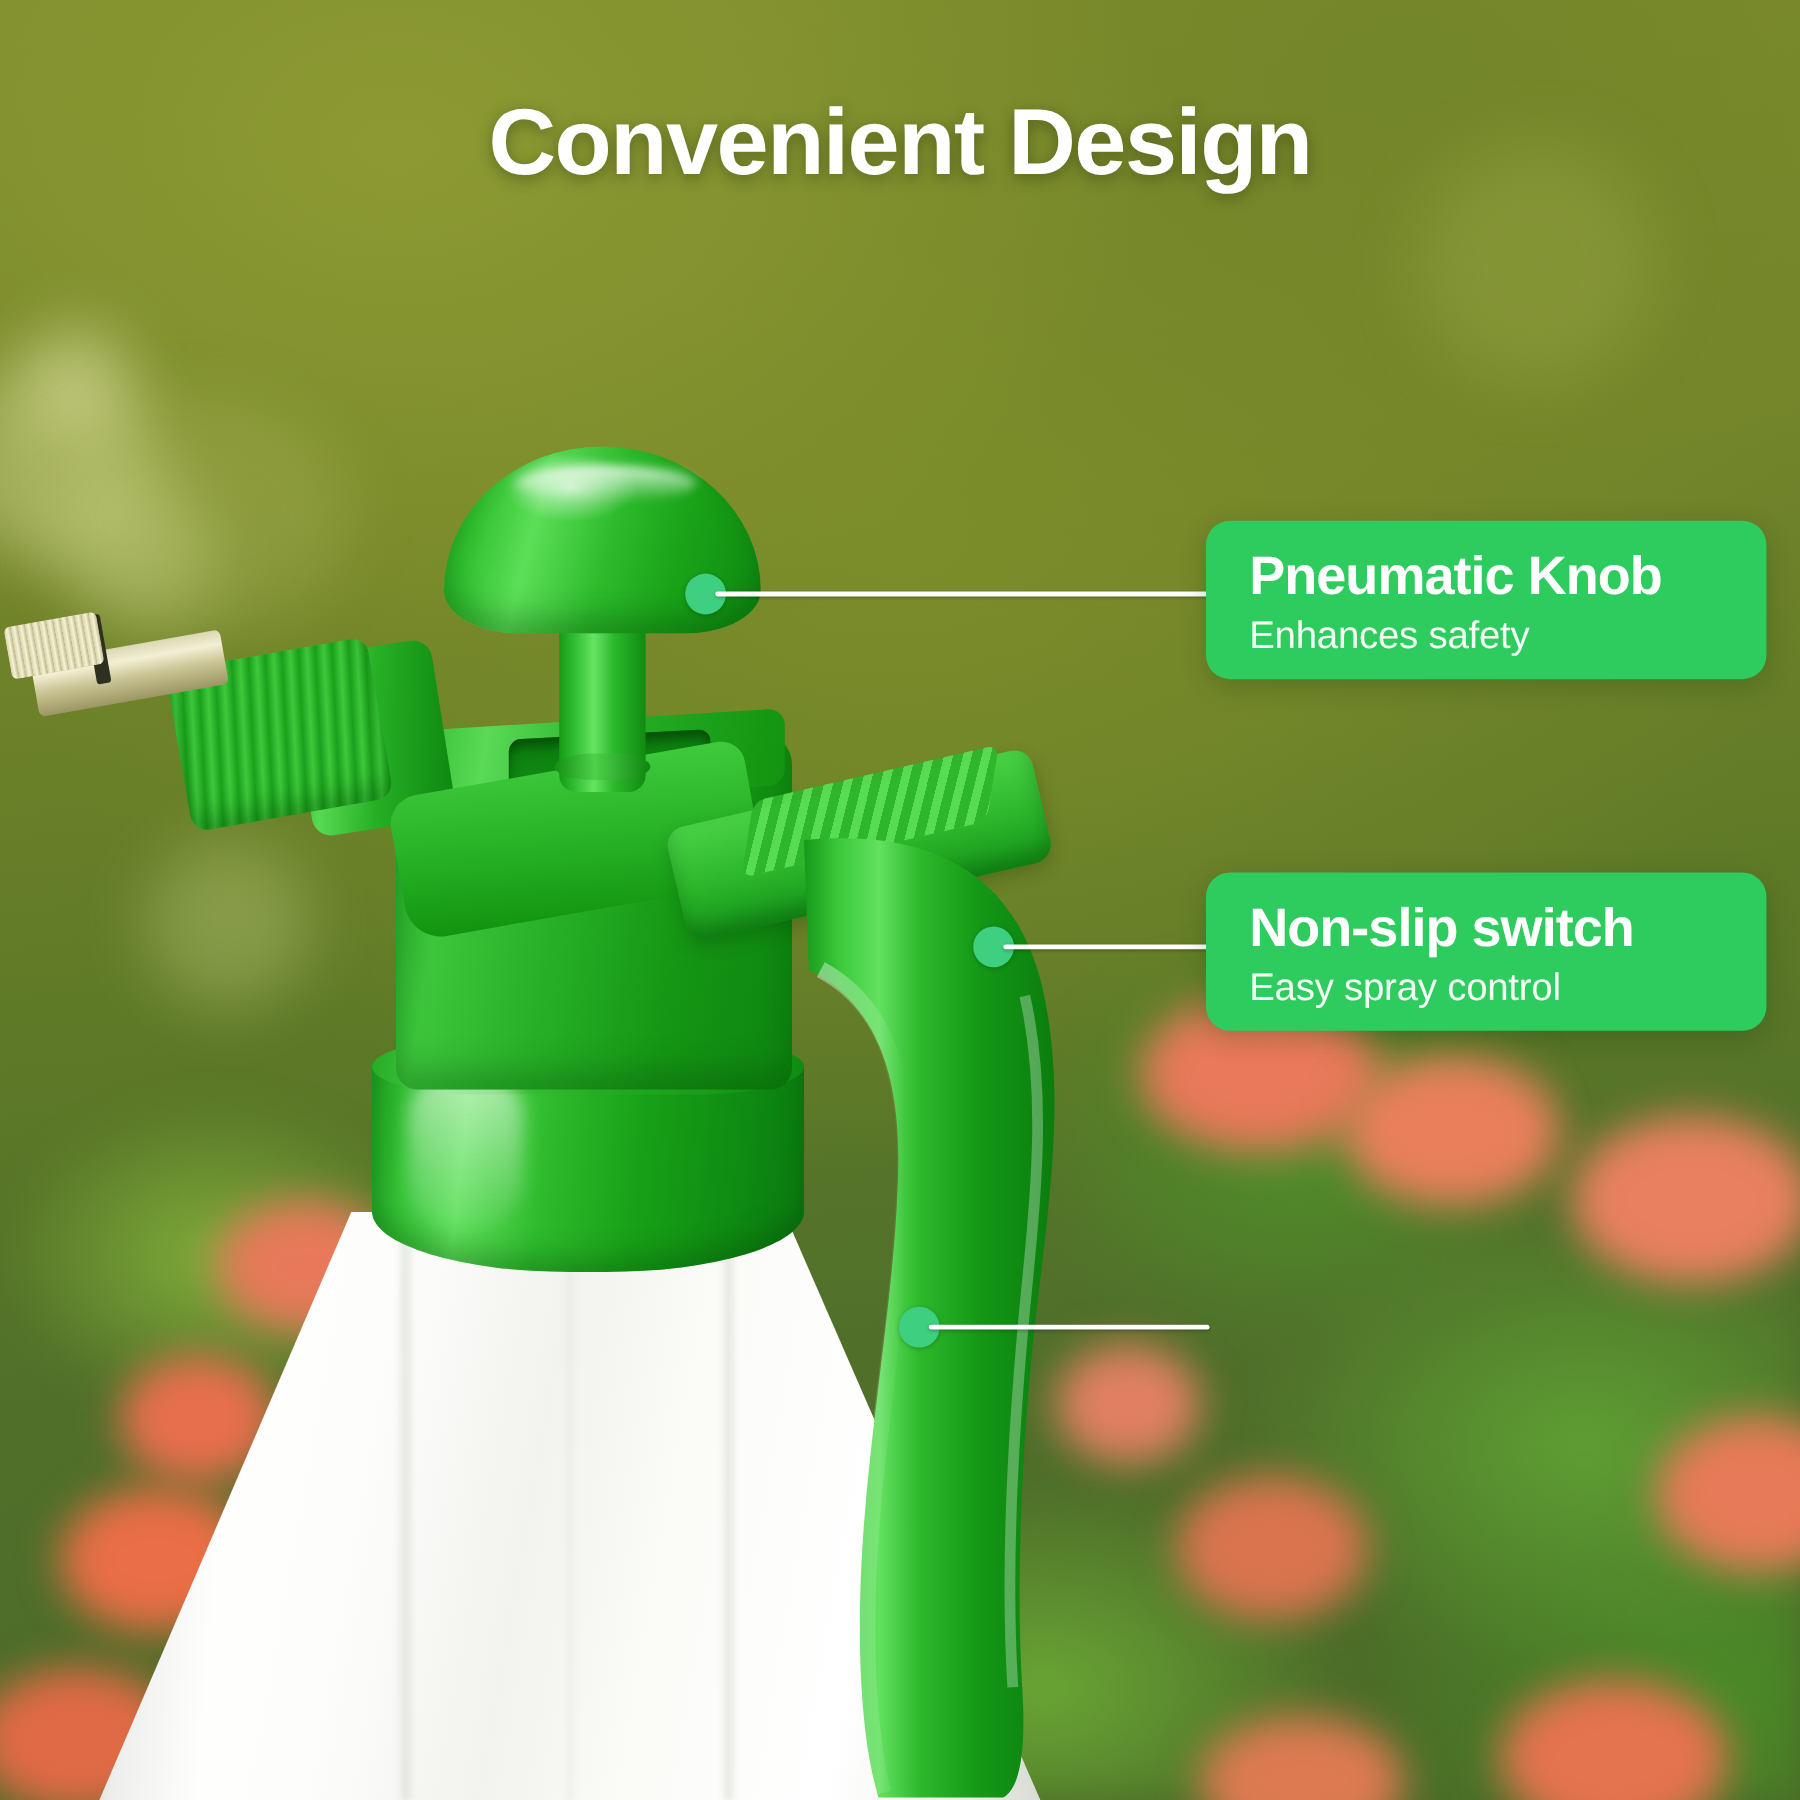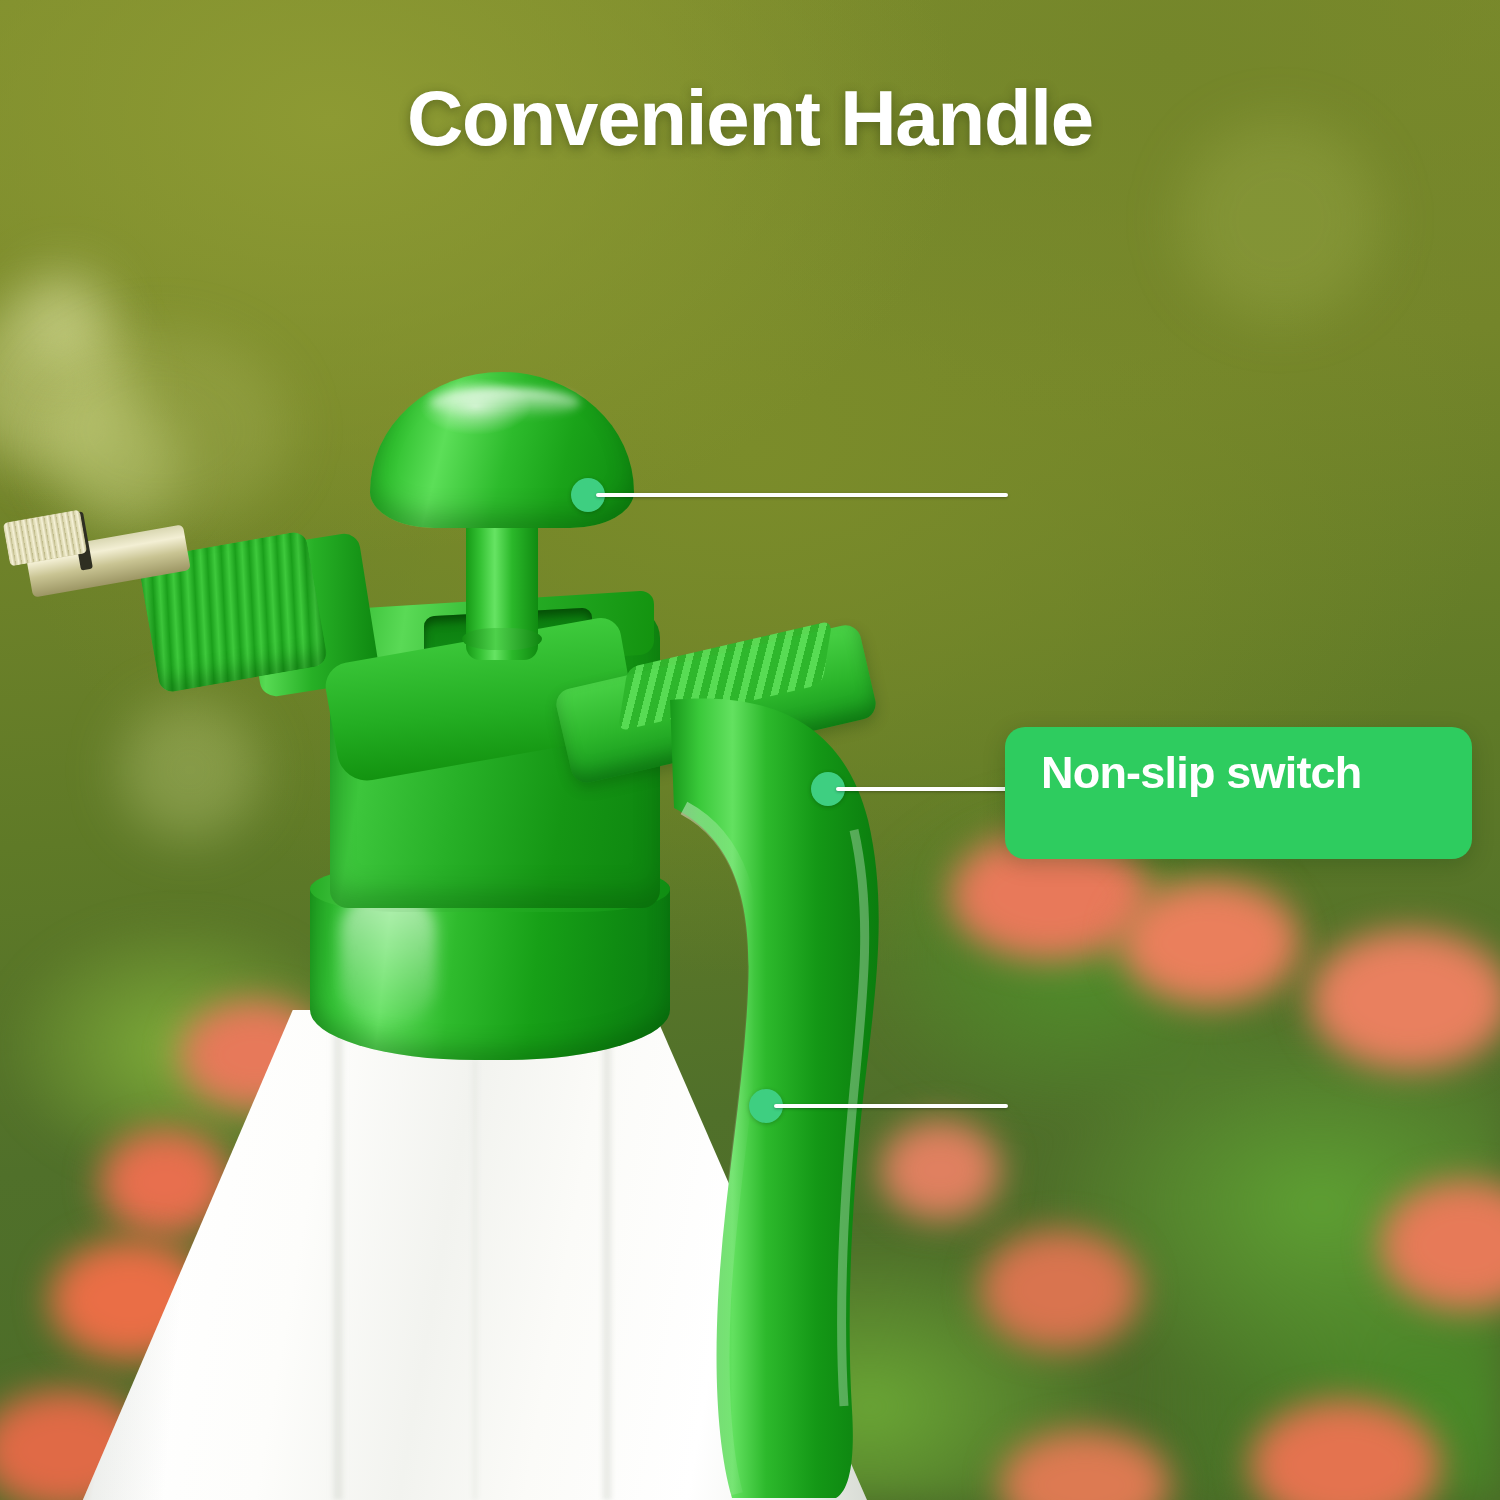--- a/index.html
+++ b/index.html
@@ -358,21 +358,21 @@
 
   <div class="blossom" style="left:950px; top:830px; width:200px; height:130px; background:#e8795a;"></div>
   <div class="blossom" style="left:1120px; top:880px; width:180px; height:125px; background:#ea7f5c;"></div>
   <div class="blossom" style="left:1310px; top:930px; width:200px; height:140px; background:#e9805f;"></div>
   <div class="blossom" style="left:1380px; top:1180px; width:170px; height:130px; background:#e77a58;"></div>
   <div class="blossom" style="left:1250px; top:1400px; width:190px; height:130px; background:#e4734f;"></div>
   <div class="blossom" style="left:980px; top:1230px; width:160px; height:120px; background:#d9744f;"></div>
   <div class="blossom" style="left:1000px; top:1430px; width:170px; height:110px; background:#dd7a52;"></div>
   <div class="blossom" style="left:880px; top:1120px; width:120px; height:100px; background:#e08060;"></div>
 
-  <div class="headline">Convenient Handle</div>
+  <div class="headline">Convenient Design</div>
 
   <div class="product">
 
     <div class="bottle"></div>
     <div class="bottle-shade-l"></div>
     <div class="bottle-shade-r"></div>
     <div class="bottle-crease" style="left:330px; top:1020px; width:16px; height:480px;"></div>
     <div class="bottle-crease" style="left:600px; top:1030px; width:14px; height:470px;"></div>
     <div class="bottle-crease" style="left:470px; top:1060px; width:10px; height:440px; opacity:0.5;"></div>
 
@@ -426,23 +426,28 @@
                  C110,400 90,500 84,610
                  C80,690 84,760 96,804" fill="none" stroke="url(#hg2)" stroke-width="14" opacity="0.75"></path>
         <path d="M214,140 C232,220 224,300 214,400
                  C204,506 198,620 204,716" fill="none" stroke="rgba(255,255,255,0.30)" stroke-width="9"></path>
       </svg>
     </div>
   </div>
 
   <div class="dot" style="left:571px; top:478px;"></div>
   <div class="leader" style="left:596px; top:493px; width:412px;"></div>
+  <div class="card" style="left:1005px; top:434px; width:467px; height:132px;">
+    <div class="card-title">Pneumatic Knob</div>
+    <div class="card-sub">Enhances safety</div>
+  </div>
 
   <div class="dot" style="left:811px; top:772px;"></div>
   <div class="leader" style="left:836px; top:787px; width:172px;"></div>
   <div class="card" style="left:1005px; top:727px; width:467px; height:132px;">
     <div class="card-title">Non-slip switch</div>
+    <div class="card-sub">Easy spray control</div>
   </div>
 
   <div class="dot" style="left:749px; top:1089px;"></div>
   <div class="leader" style="left:774px; top:1104px; width:234px;"></div>
 
 </div>
 
 </body></html>

